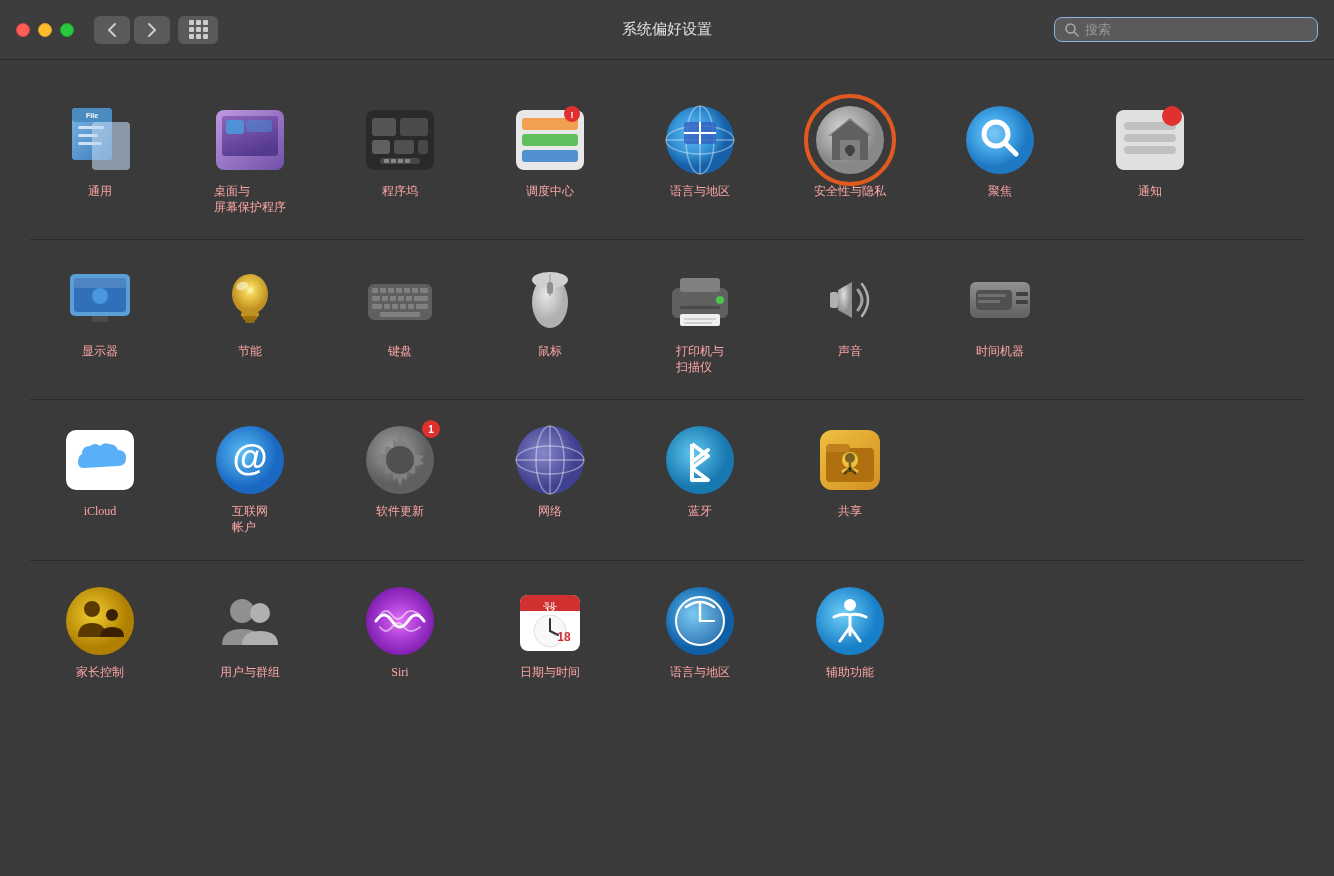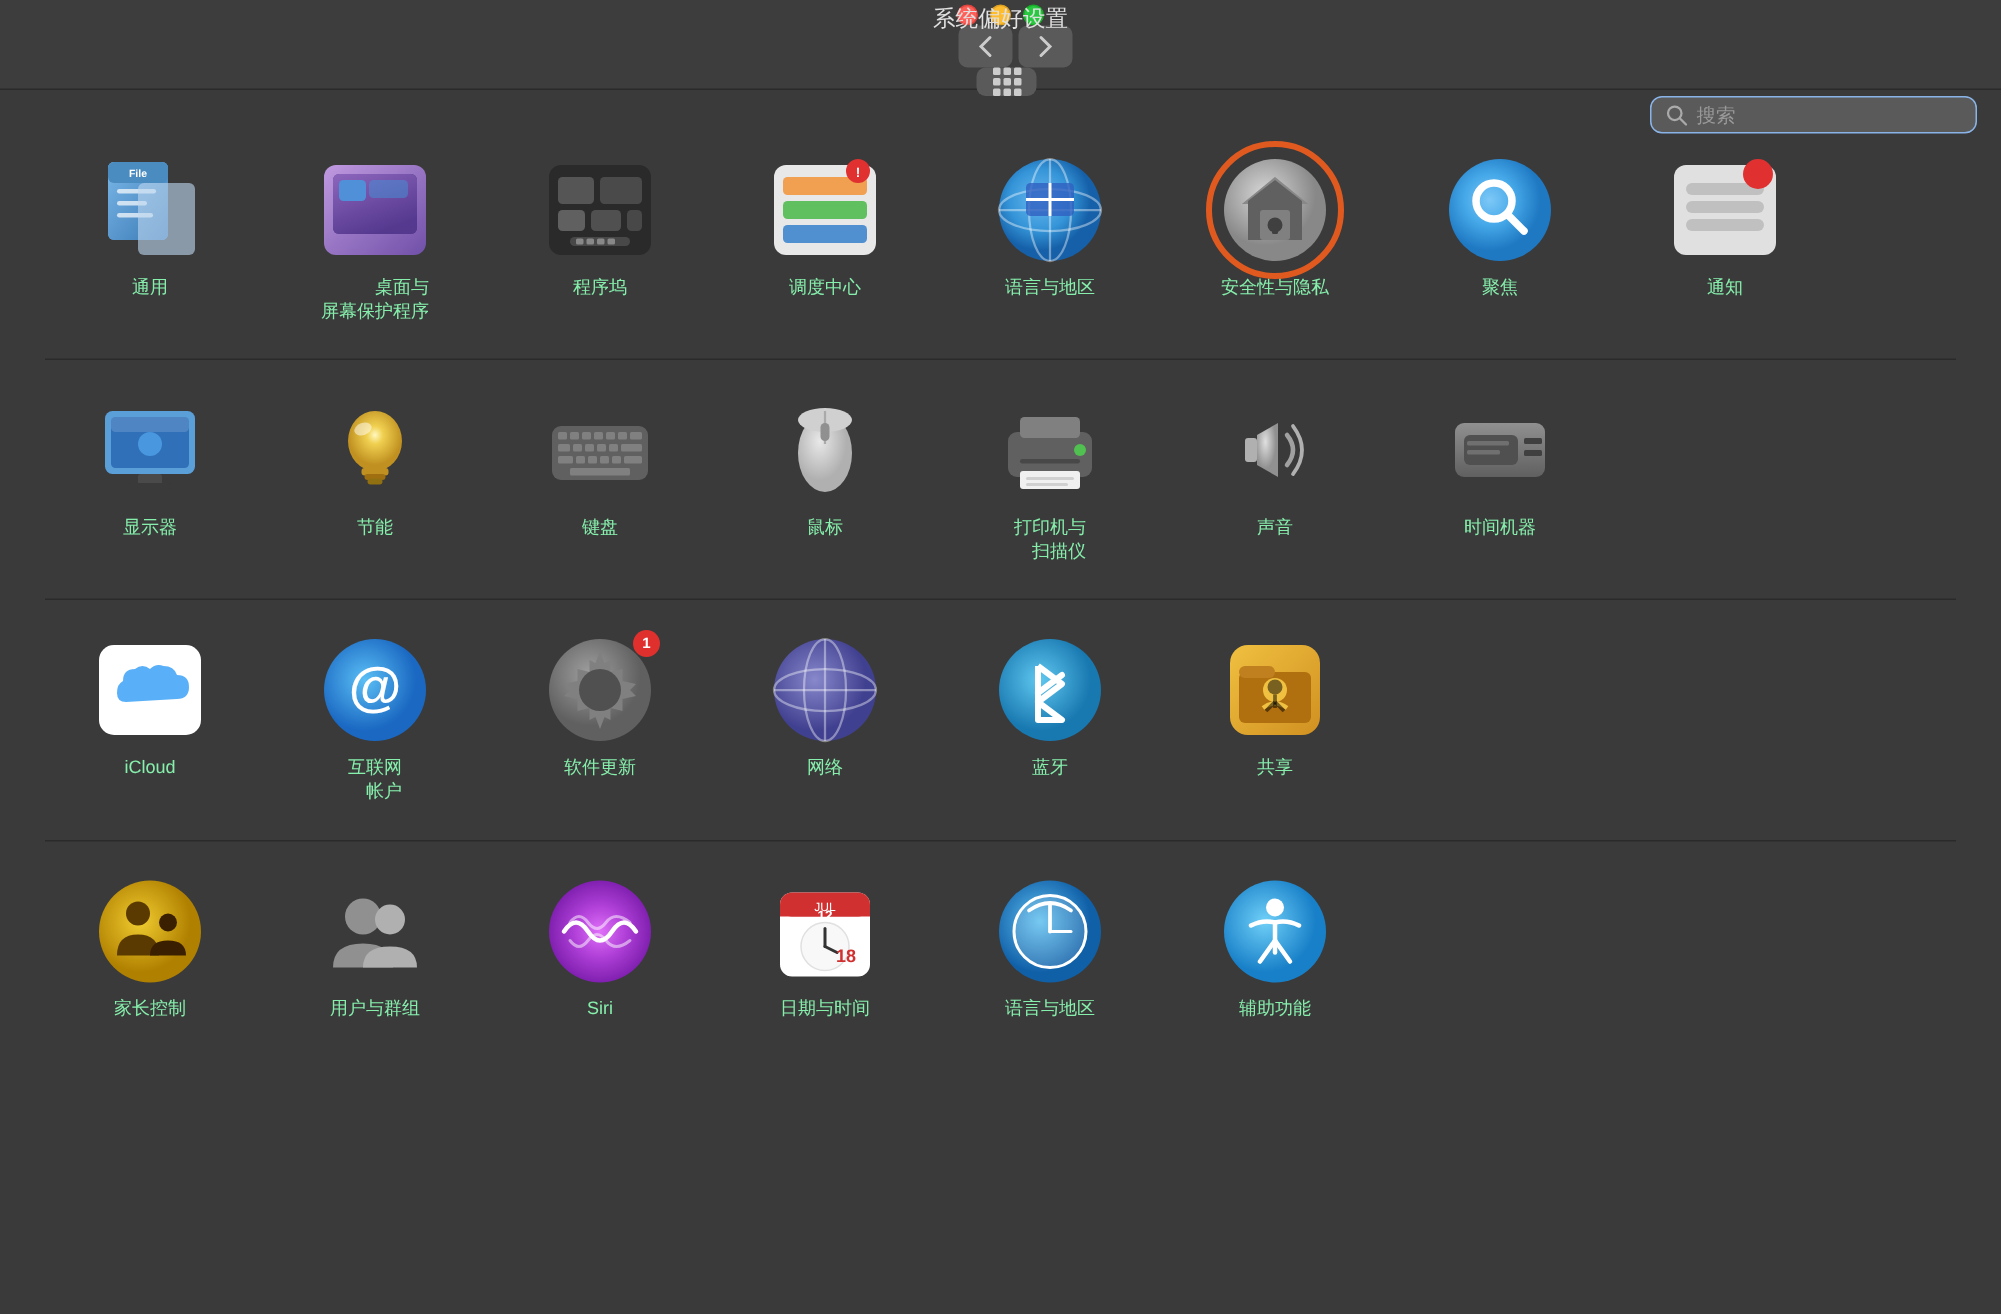--- a/index.html
+++ b/index.html
@@ -12,24 +12,23 @@
       overflow: hidden;
       user-select: none;
     }
 
     
     .titlebar {
       height: 60px;
       background: #3d3d3d;
       display: flex;
       align-items: center;
-      padding: 3px 16px;
+      padding: 16px 16px;
       position: relative;
       border-bottom: 1px solid #2a2a2a;
-      flex-direction: column;
     }
 
     .traffic-lights {
       display: flex;
       gap: 8px;
       align-items: center;
     }
 
     .traffic-light {
       width: 14px;
@@ -96,21 +95,21 @@
 
     .search-box {
       margin-left: auto;
       display: flex;
       align-items: center;
       background: #5a5a5a;
       border: 1.5px solid #8ab4e8;
       border-radius: 8px;
       padding: 4px 10px;
       gap: 6px;
-      width: 218px;
+      width: 264px;
     }
 
     .search-icon-svg {
       color: #aaa;
       font-size: 14px;
       flex-shrink: 0;
     }
 
     .search-input {
       background: transparent;
@@ -158,24 +157,25 @@
       width: 72px;
       height: 72px;
       margin-bottom: 8px;
       display: flex;
       align-items: center;
       justify-content: center;
       position: relative;
     }
 
     .pref-label {
-      color: #86efac;
+      color: #fca5a5;
       font-size: 12px;
-      text-align: right;
+      text-align: left;
       line-height: 1.3;
+      font-family: Liberation Serif, serif;
     }
 
     
     .pref-item.highlighted .pref-icon::after {
       content: '';
       position: absolute;
       top: -10px;
       left: -10px;
       right: -10px;
       bottom: -10px;

